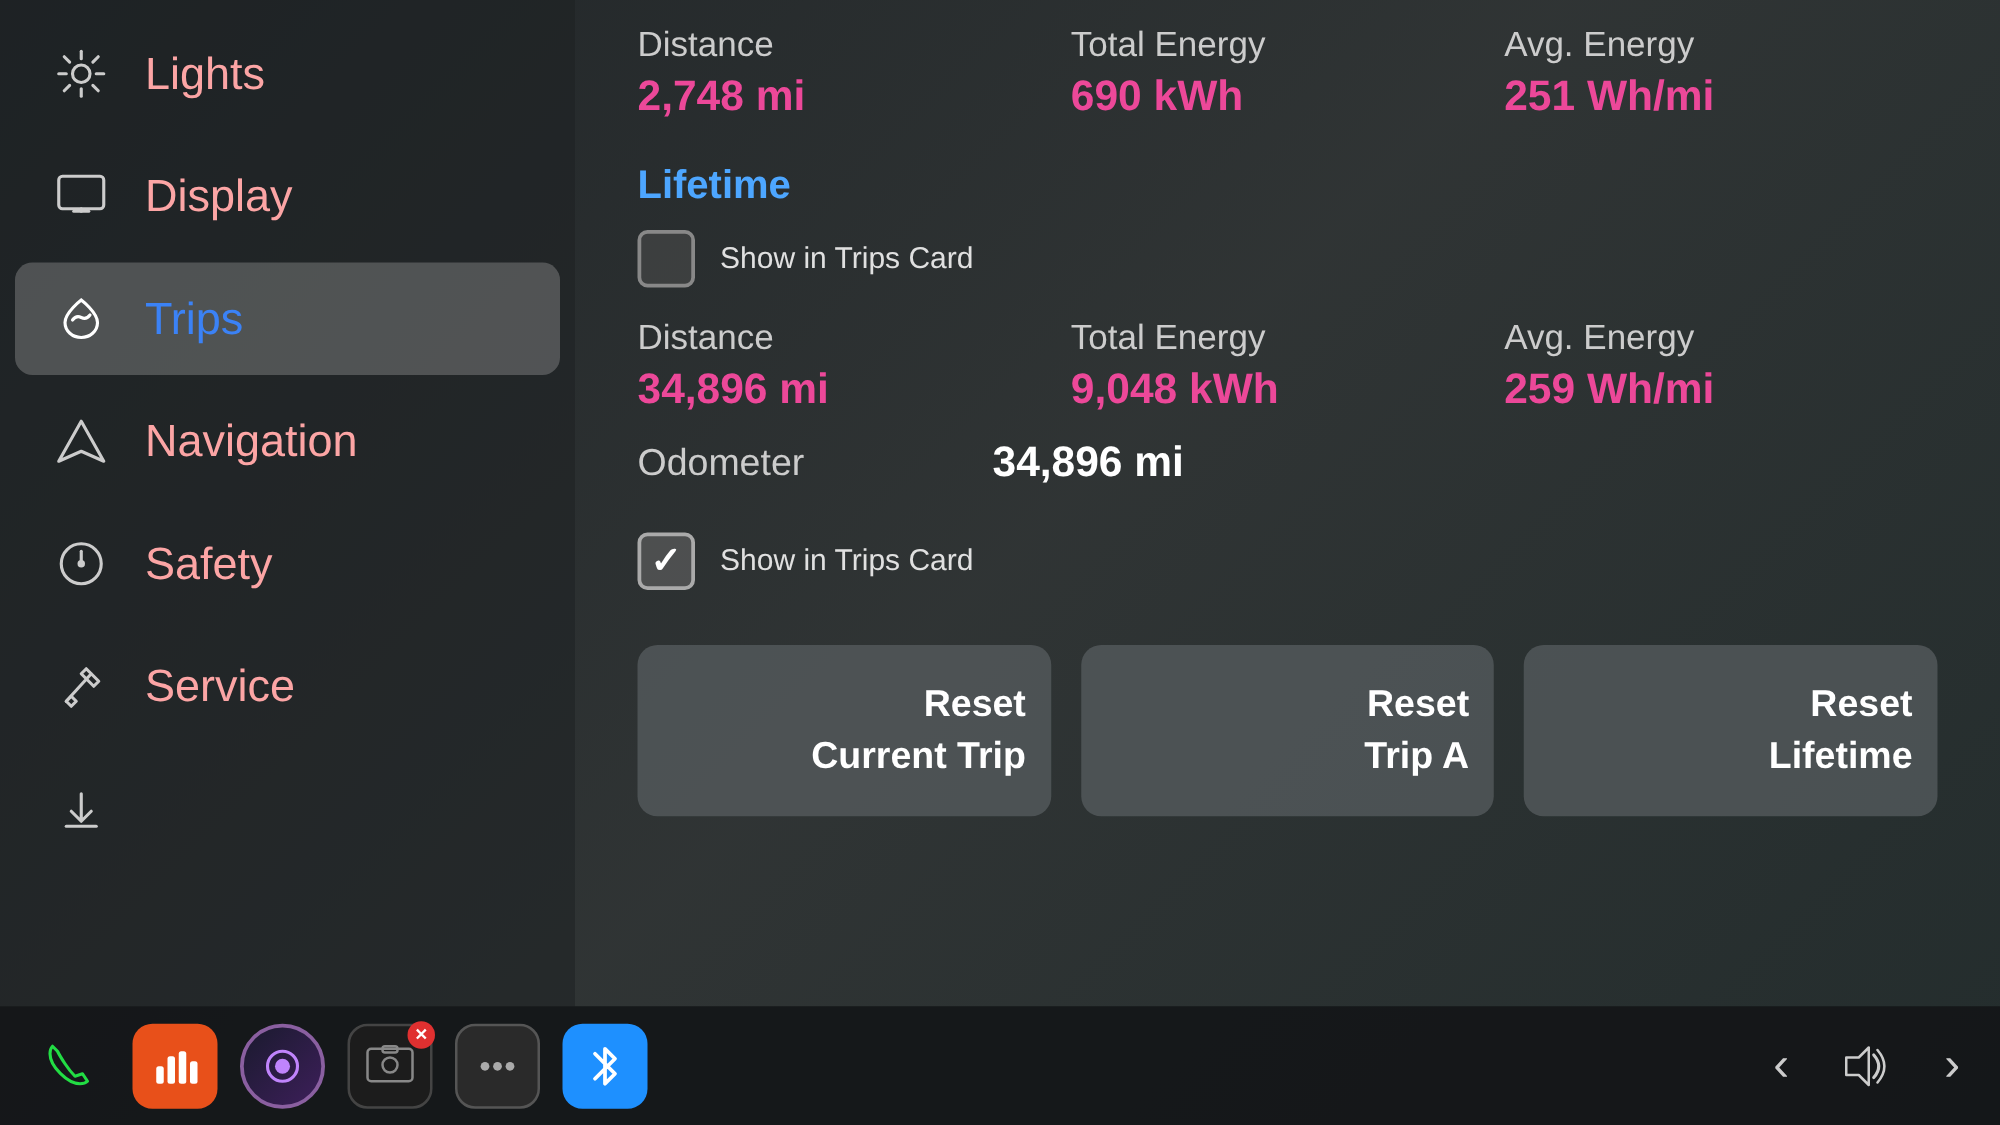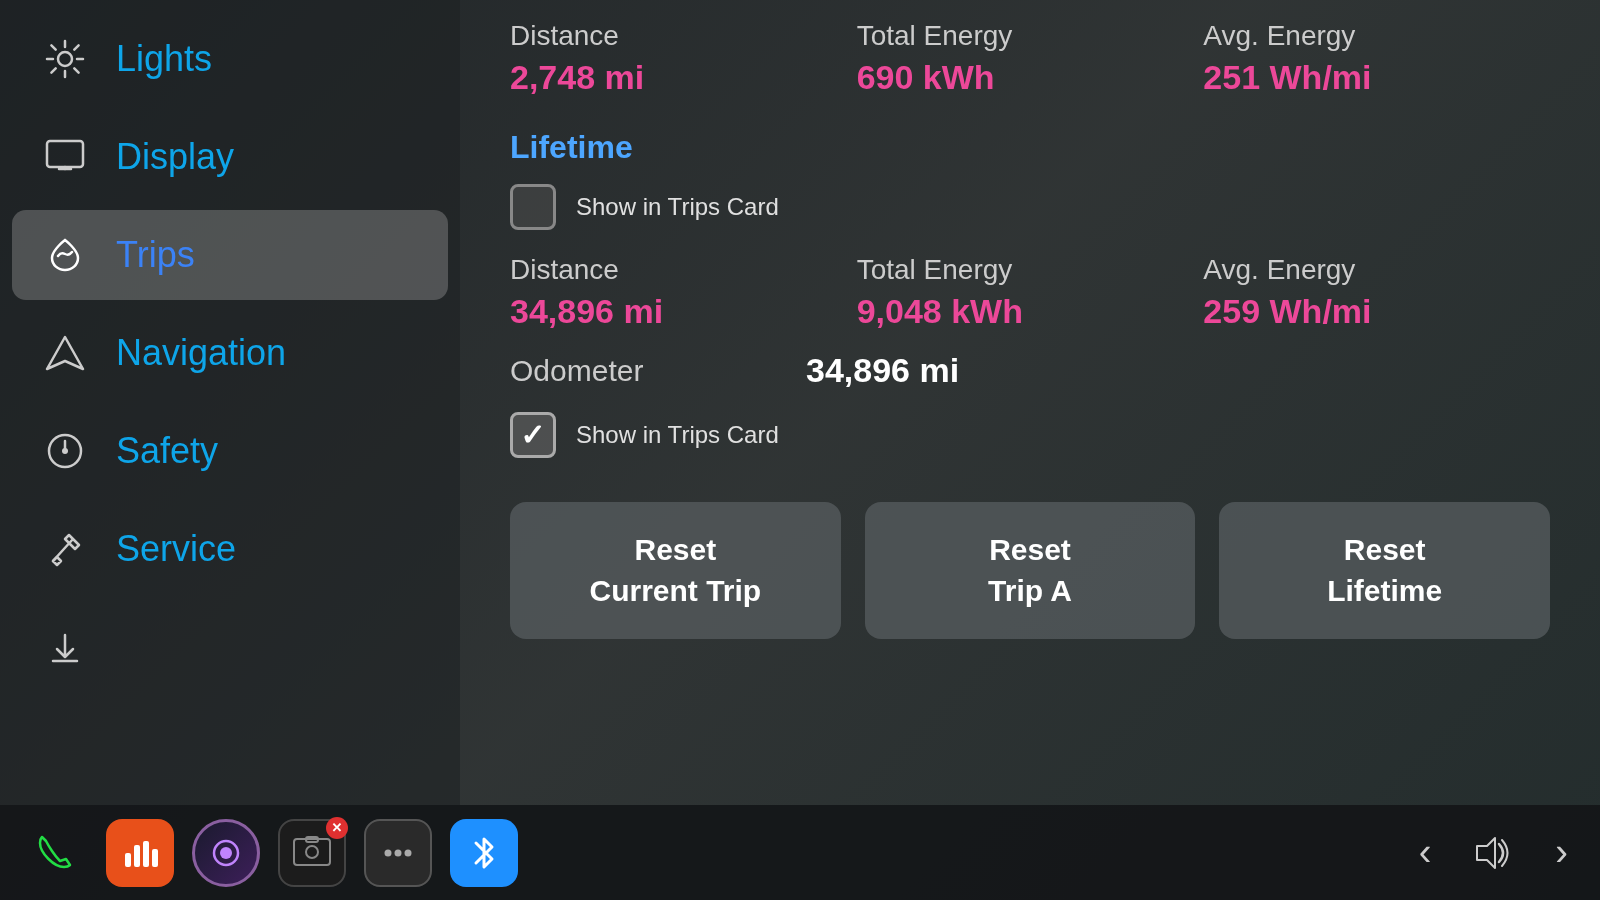--- a/index.html
+++ b/index.html
@@ -45,21 +45,21 @@
     .sidebar-item {
       display: flex;
       align-items: center;
       gap: 28px;
       padding: 22px 30px;
       cursor: pointer;
       border-radius: 14px;
       margin: 4px 12px;
       font-size: 36px;
       font-weight: 500;
-      color: #0ea5e9;
+      color: #fca5a5;
       transition: background 0.15s;
     }
 
     .sidebar-item.active {
       background: rgba(170,170,170,0.35);
       color: #3b82f6;
     }
 
     .sidebar-icon {
       width: 46px;
@@ -150,22 +150,22 @@
     .show-trips-label {
       font-size: 24px;
       font-weight: 500;
       color: #e0e0e0;
     }
 
     
     .odometer-row {
       display: flex;
       align-items: center;
-      gap: 16px;
-      margin-bottom: 22px;
+      gap: 4px;
+      margin-bottom: 36px;
     }
 
     .odometer-label {
       font-size: 30px;
       font-weight: 500;
       color: #cccccc;
       width: 280px;
     }
 
     .odometer-value {
@@ -184,21 +184,21 @@
     .action-btn {
       flex: 1;
       padding: 28px 20px;
       background: rgba(90,95,98,0.7);
       border: none;
       border-radius: 16px;
       color: #ffffff;
       font-size: 30px;
       font-weight: 600;
       cursor: pointer;
-      text-align: center;
+      text-align: right;
       line-height: 1.35;
       transition: background 0.15s;
     }
 
     
     .taskbar {
       position: absolute;
       bottom: 0;
       left: 0;
       right: 0;

